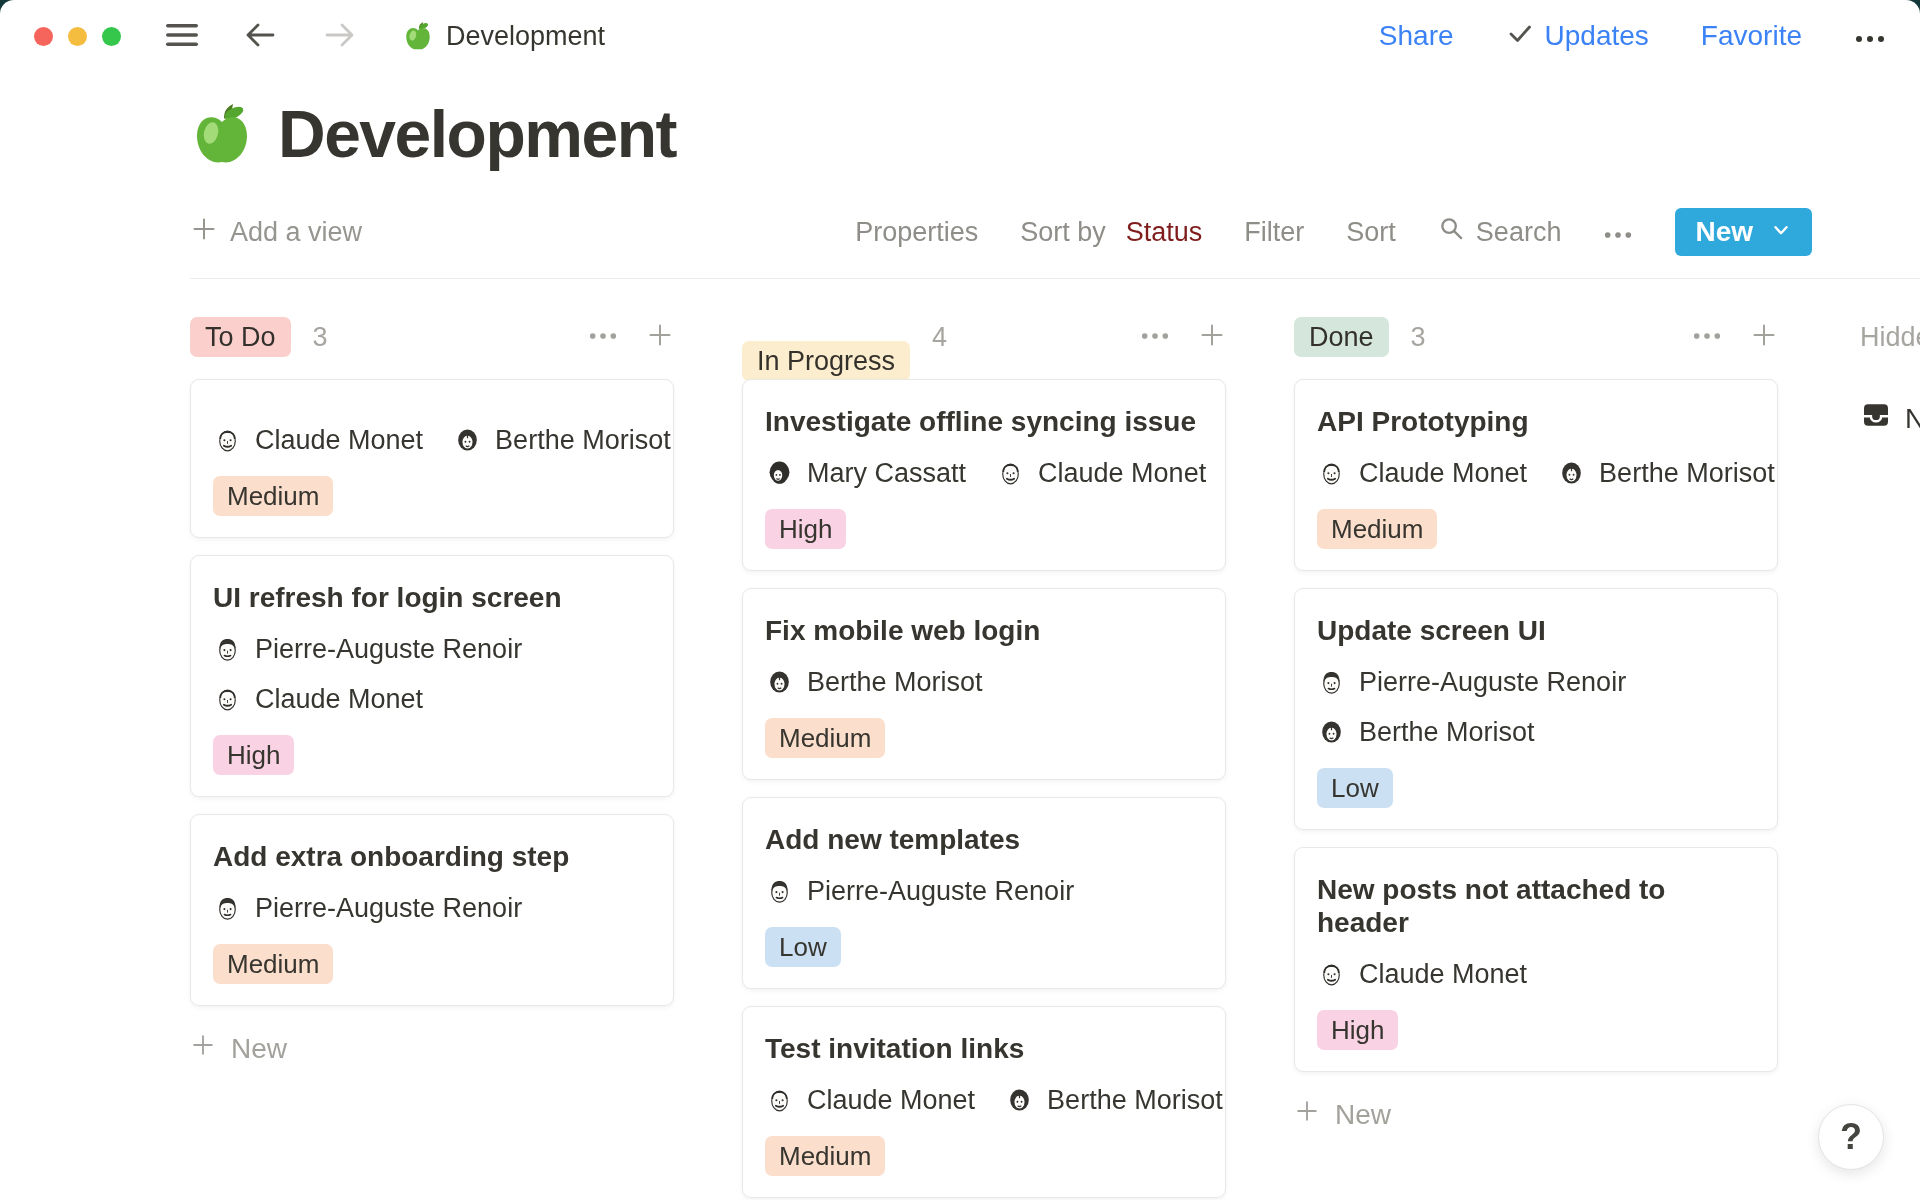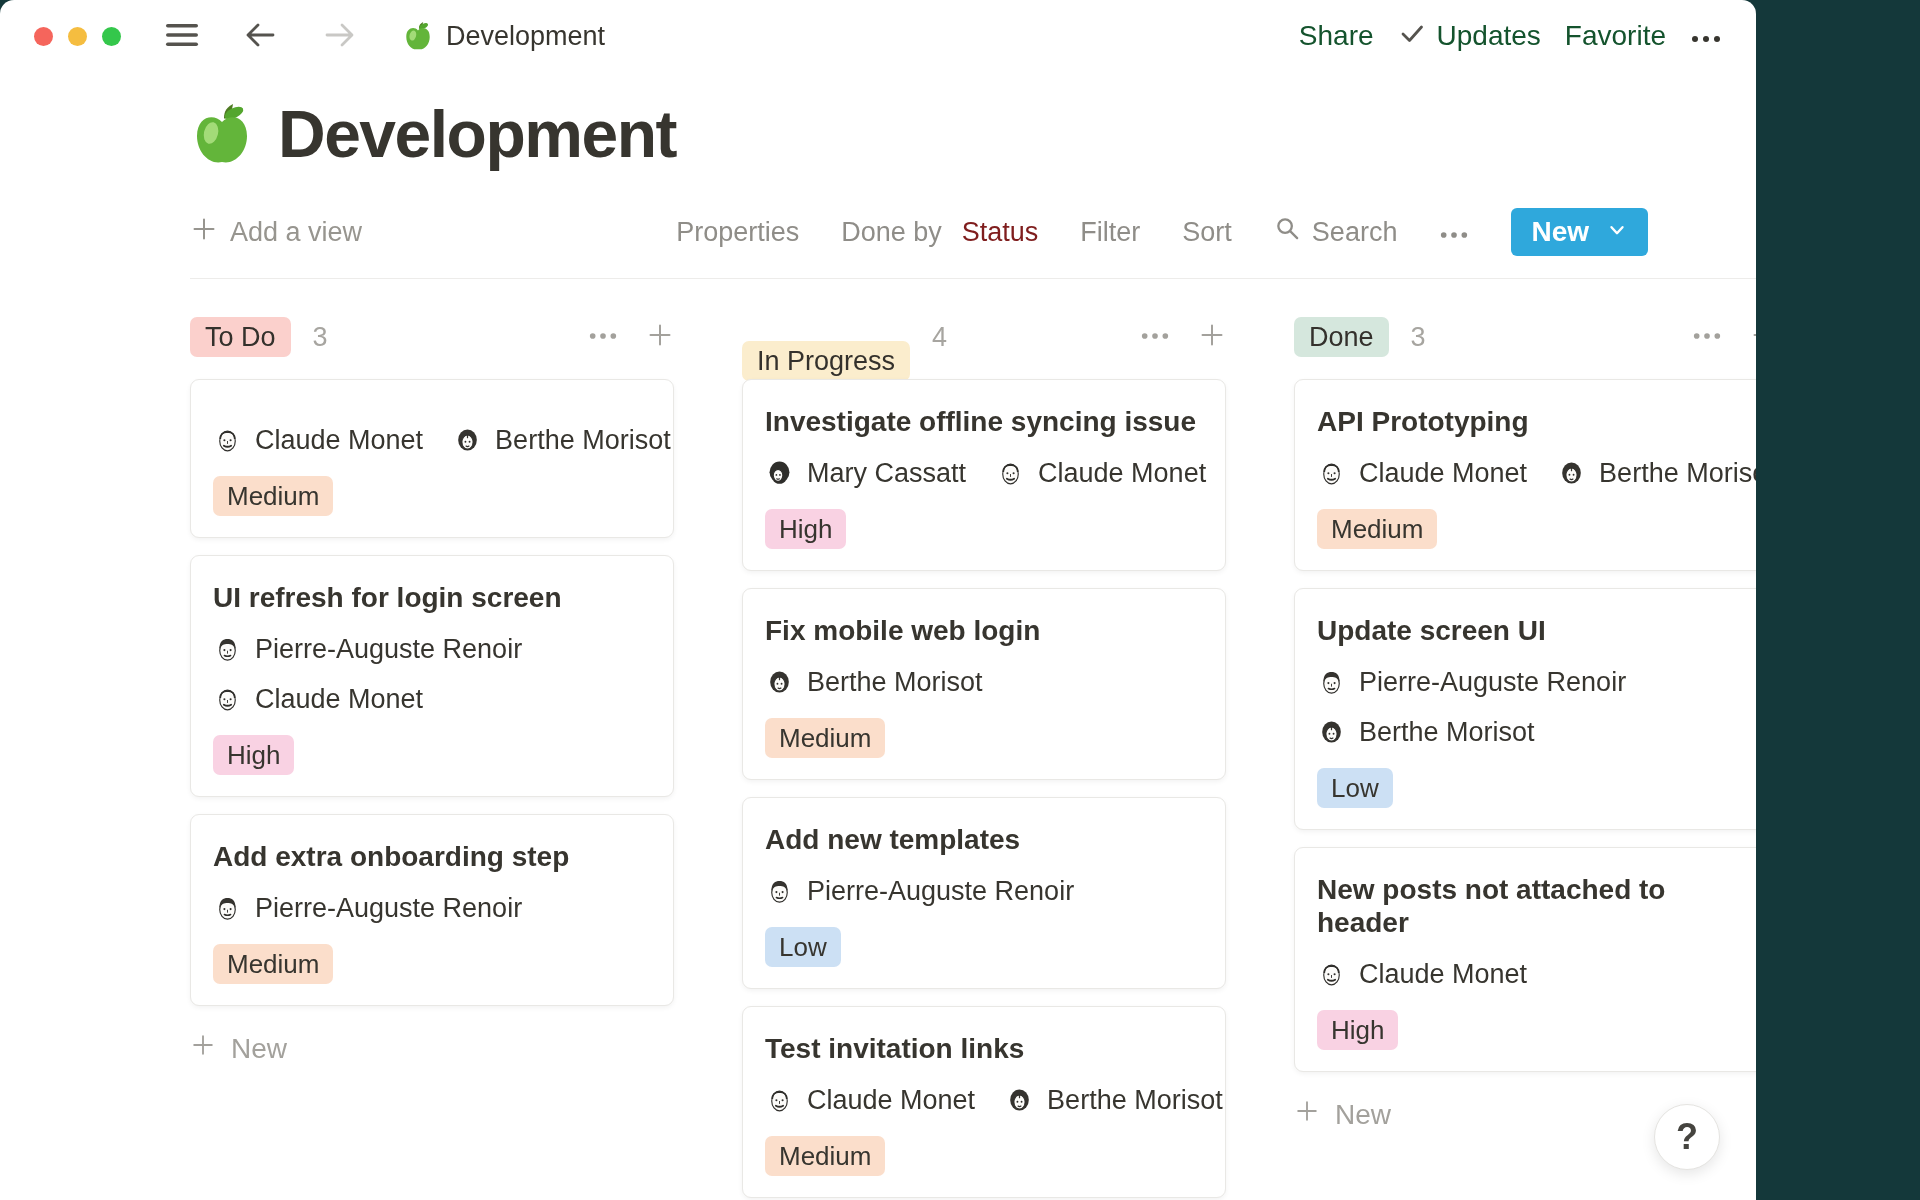--- a/index.html
+++ b/index.html
@@ -4,38 +4,38 @@
 <style>
   html,body{margin:0;padding:0;}
   body{
     width:1920px;height:1200px;
     background:#14383a;
     font-family:"Liberation Sans","DejaVu Sans",sans-serif;
     color:#37352F;
     -webkit-font-smoothing:antialiased;
   }
   .window{
-    position:relative;width:1756px;height:1200px;background:#ffffff;
+    position:relative;width:1920px;height:1200px;background:#ffffff;
     border-radius:14px 14px 0 0;overflow:hidden;
   }
 
   
   .topbar{display:flex;align-items:center;height:72px;padding:0 34px;}
   .lights{display:flex;gap:15px;margin-right:42px;}
   .light{width:19px;height:19px;border-radius:50%;}
   .light-red{background:#F5655C;}
   .light-yellow{background:#F5BD40;}
   .light-green{background:#34C74B;}
   .icon-btn{display:flex;align-items:center;justify-content:center;background:none;border:none;padding:0;cursor:pointer;}
   .burger{margin-right:40px;}
   .nav-back{margin-right:42px;}
   .nav-fwd{margin-right:44px;}
   .crumb{display:flex;align-items:center;gap:13px;font-size:27px;color:#37352F;}
   .crumb svg{display:block;}
-  .topbar-right{margin-left:auto;display:flex;align-items:center;gap:24px;font-size:28px;color:#14532d;}
+  .topbar-right{margin-left:auto;display:flex;align-items:center;gap:52px;font-size:28px;color:#3b82f6;}
   .updates{display:flex;align-items:center;gap:11px;}
 
   
   .page-header{display:flex;align-items:center;gap:24px;margin:24px 190px 0 190px;}
   .page-header h1{margin:0;font-size:66px;font-weight:700;letter-spacing:-1.5px;color:#37352F;}
   .page-icon svg{display:block;}
 
   
   .toolbar{display:flex;align-items:center;margin:36px 108px 0 190px;height:48px;font-size:27px;color:#8F8D88;}
   .tb-item{display:flex;align-items:center;gap:11px;background:none;border:none;font:inherit;color:inherit;cursor:pointer;padding:0;}
@@ -166,21 +166,21 @@
       <span>
         <svg width="28" height="28" viewBox="0 0 28 28">
             <path d="M14 4.5 v19 M4.5 14 h19" stroke="#97958F" stroke-width="2" stroke-linecap="round"></path>
           </svg>
       </span>
       <span>Add a view</span>
     </button>
     <div class="toolbar-right">
       <button class="tb-item">Properties</button>
       <button class="tb-item groupby">
-          <span>Done by</span>
+          <span>Sort by</span>
           <span class="gb-val">Status</span>
         </button>
       <button class="tb-item">Filter</button>
       <button class="tb-item">Sort</button>
       <button class="tb-item">
         <span>
           <svg width="27" height="27" viewBox="0 0 28 28">
               <circle cx="11.5" cy="11.5" r="7" stroke="#8F8D88" stroke-width="2.4" fill="none"></circle>
               <path d="M17 17 L24 24" stroke="#8F8D88" stroke-width="2.4" stroke-linecap="round"></path>
             </svg>

